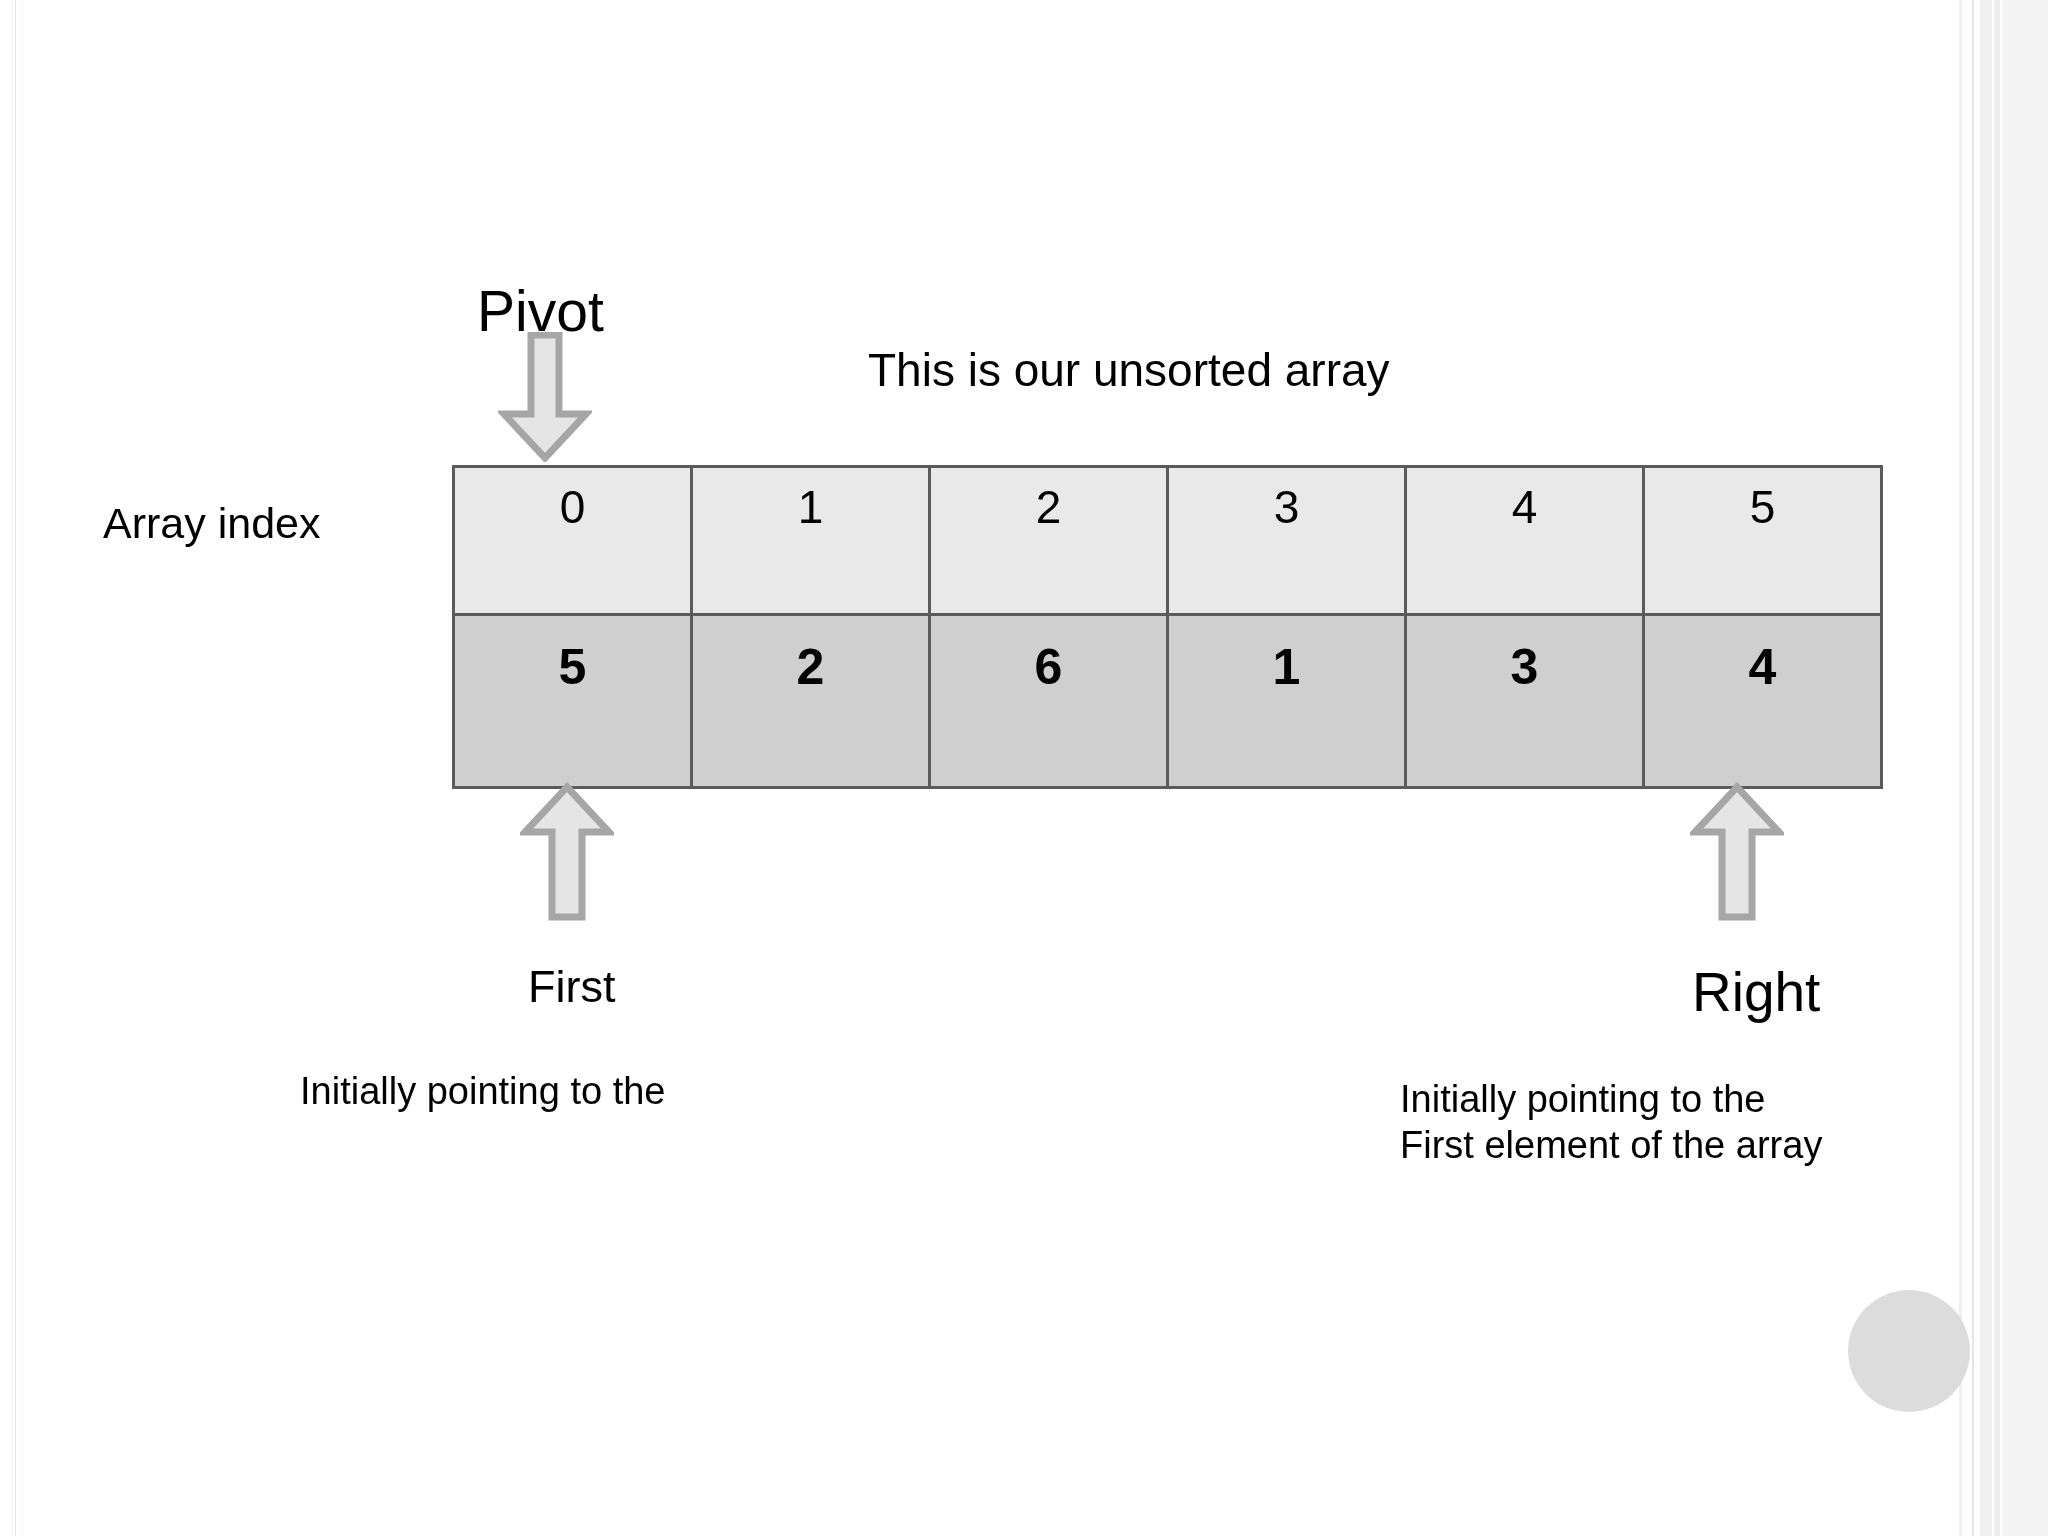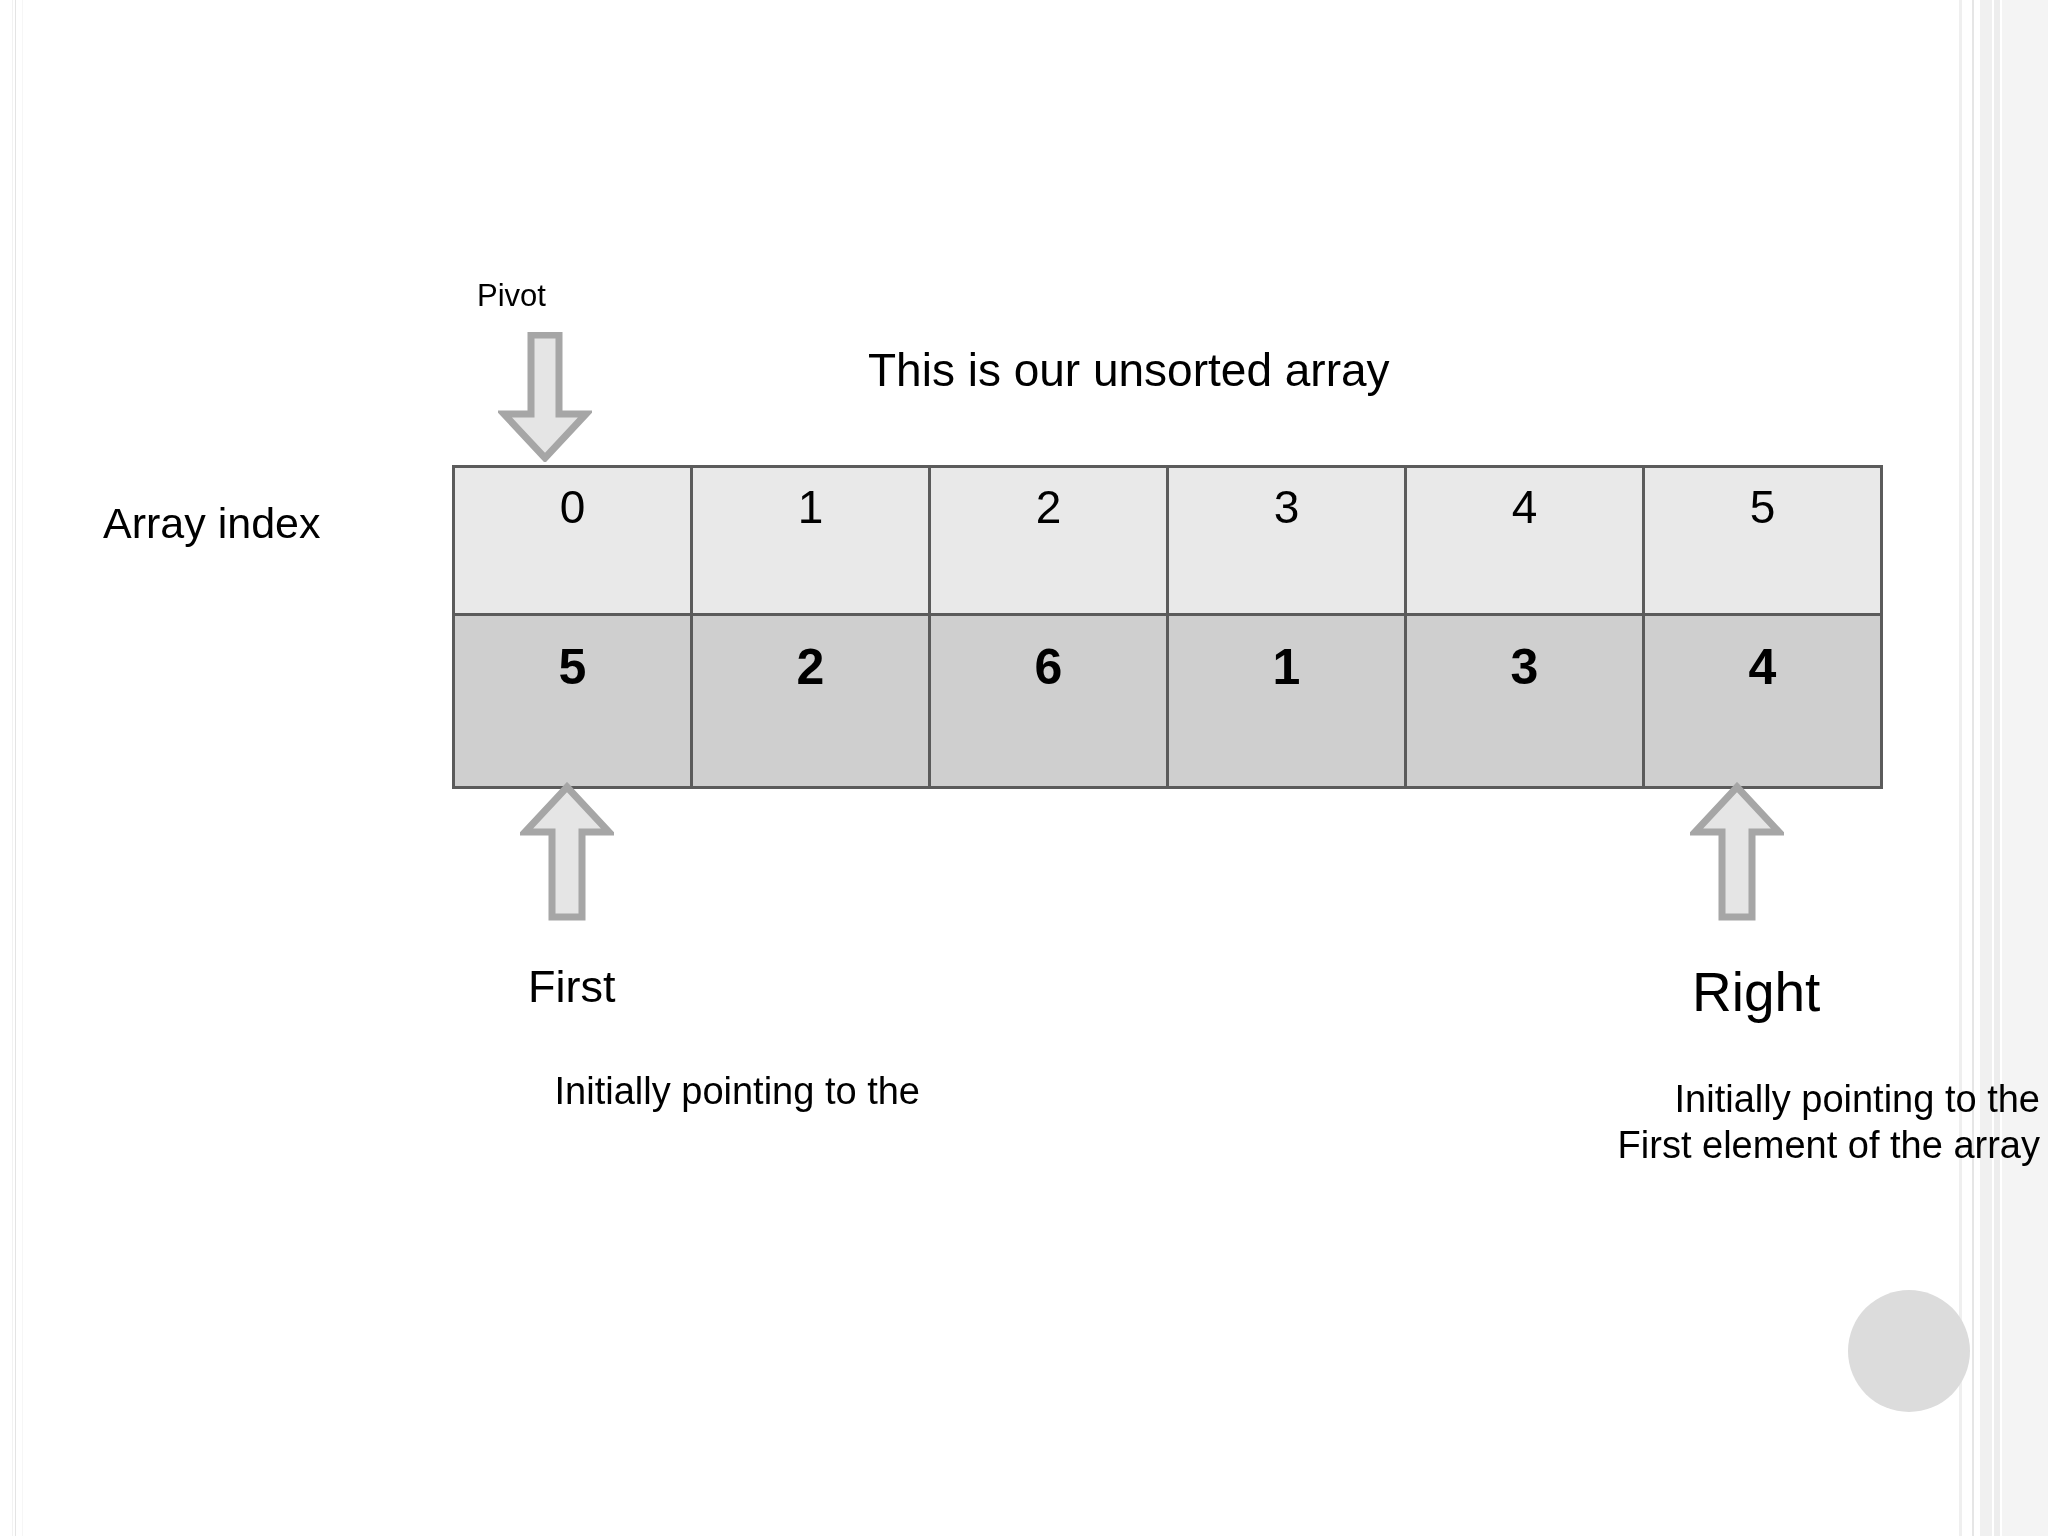--- a/index.html
+++ b/index.html
@@ -50,21 +50,21 @@
   .txt {
     position: absolute;
     white-space: pre;
     line-height: 1.18;
     color: #000000;
   }
 
   #pivot-label {
     left: 477px;
     top: 278px;
-    font-size: 31px;
+    font-size: 57px;
   }
 
   #unsorted-title {
     left: 868px;
     top: 328px;
     font-size: 46px;
     margin-top: 15px;
   }
 
   #row-label-index {
@@ -88,21 +88,21 @@
   #right-pointer-label {
     left: 1692px;
     top: 960px;
     font-size: 55px;
   }
 
   .note {
     position: absolute;
     font-size: 38px;
     line-height: 1.22;
-    text-align: right;
+    text-align: left;
     color: #000000;
   }
   #left-note  { left: 300px;  top: 1068px; width: 620px; }
   #right-note { left: 1400px; top: 1076px; width: 640px; }
 
   
   #array-table {
     position: absolute;
     left: 452px;
     top: 465px;

